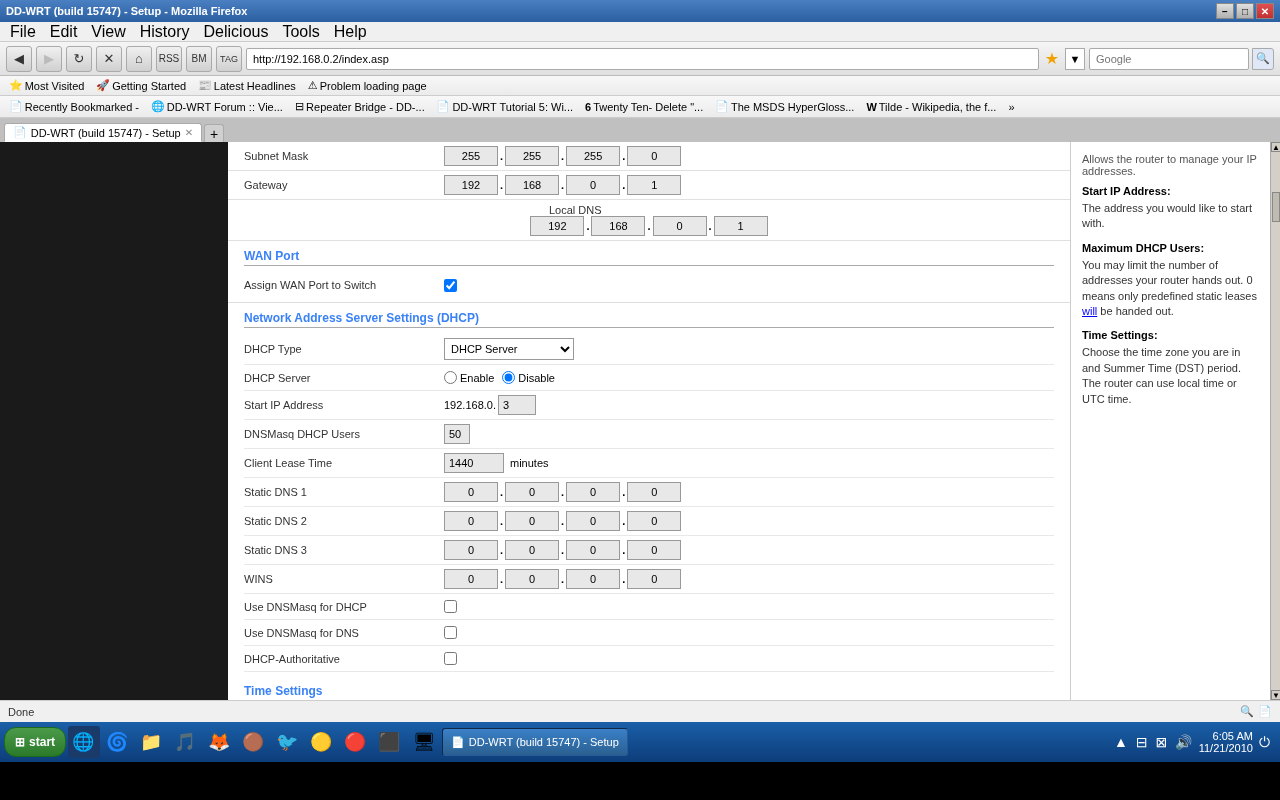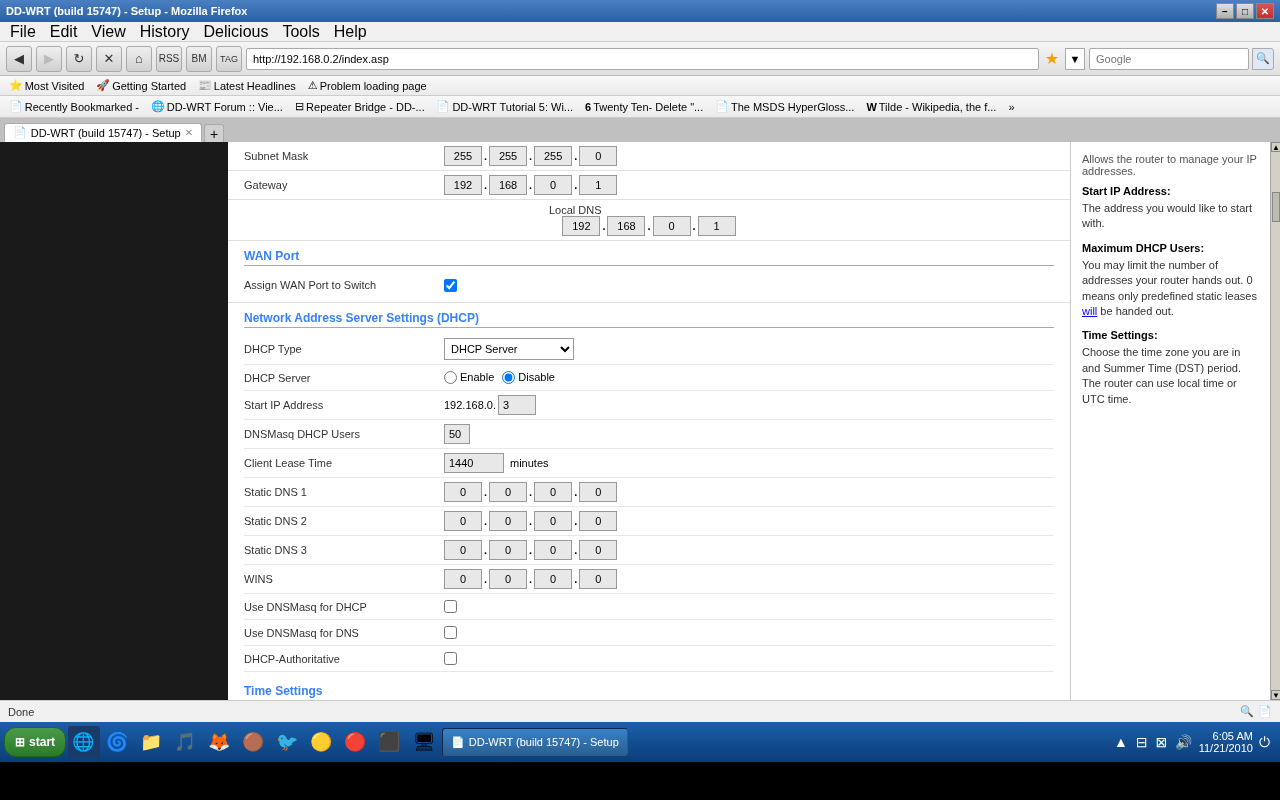--- a/index.html
+++ b/index.html
@@ -129,37 +129,37 @@
       padding-right: 10px;
     }
 
     .form-control {
       display: flex;
       align-items: center;
       gap: 2px;
     }
 
     .ip-input {
-      width: 38px; height: 20px; border: 1px solid #999;
+      width: 54px; height: 20px; border: 1px solid #999;
       text-align: center; font-size: 11px; background: #e8e8e8;
     }
     .ip-sep { font-size: 11px; font-weight: bold; }
 
     .text-input {
       height: 20px; border: 1px solid #999; padding: 0 4px;
       font-size: 11px; background: #e8e8e8;
     }
 
     .select-input {
       height: 22px; font-size: 11px; border: 1px solid #999;
       background: white; padding: 0 2px;
     }
 
     .radio-group { display: flex; align-items: center; gap: 8px; }
-    .radio-label { display: flex; gap: 3px; font-size: 11px; }
+    .radio-label { display: flex; align-items: center; gap: 3px; font-size: 11px; }
 
     
     .help-panel {
       width: 200px;
       background: white;
       padding: 11px;
       font-size: 11px;
       border-left: 1px solid #ccc;
       overflow-y: auto;
     }

